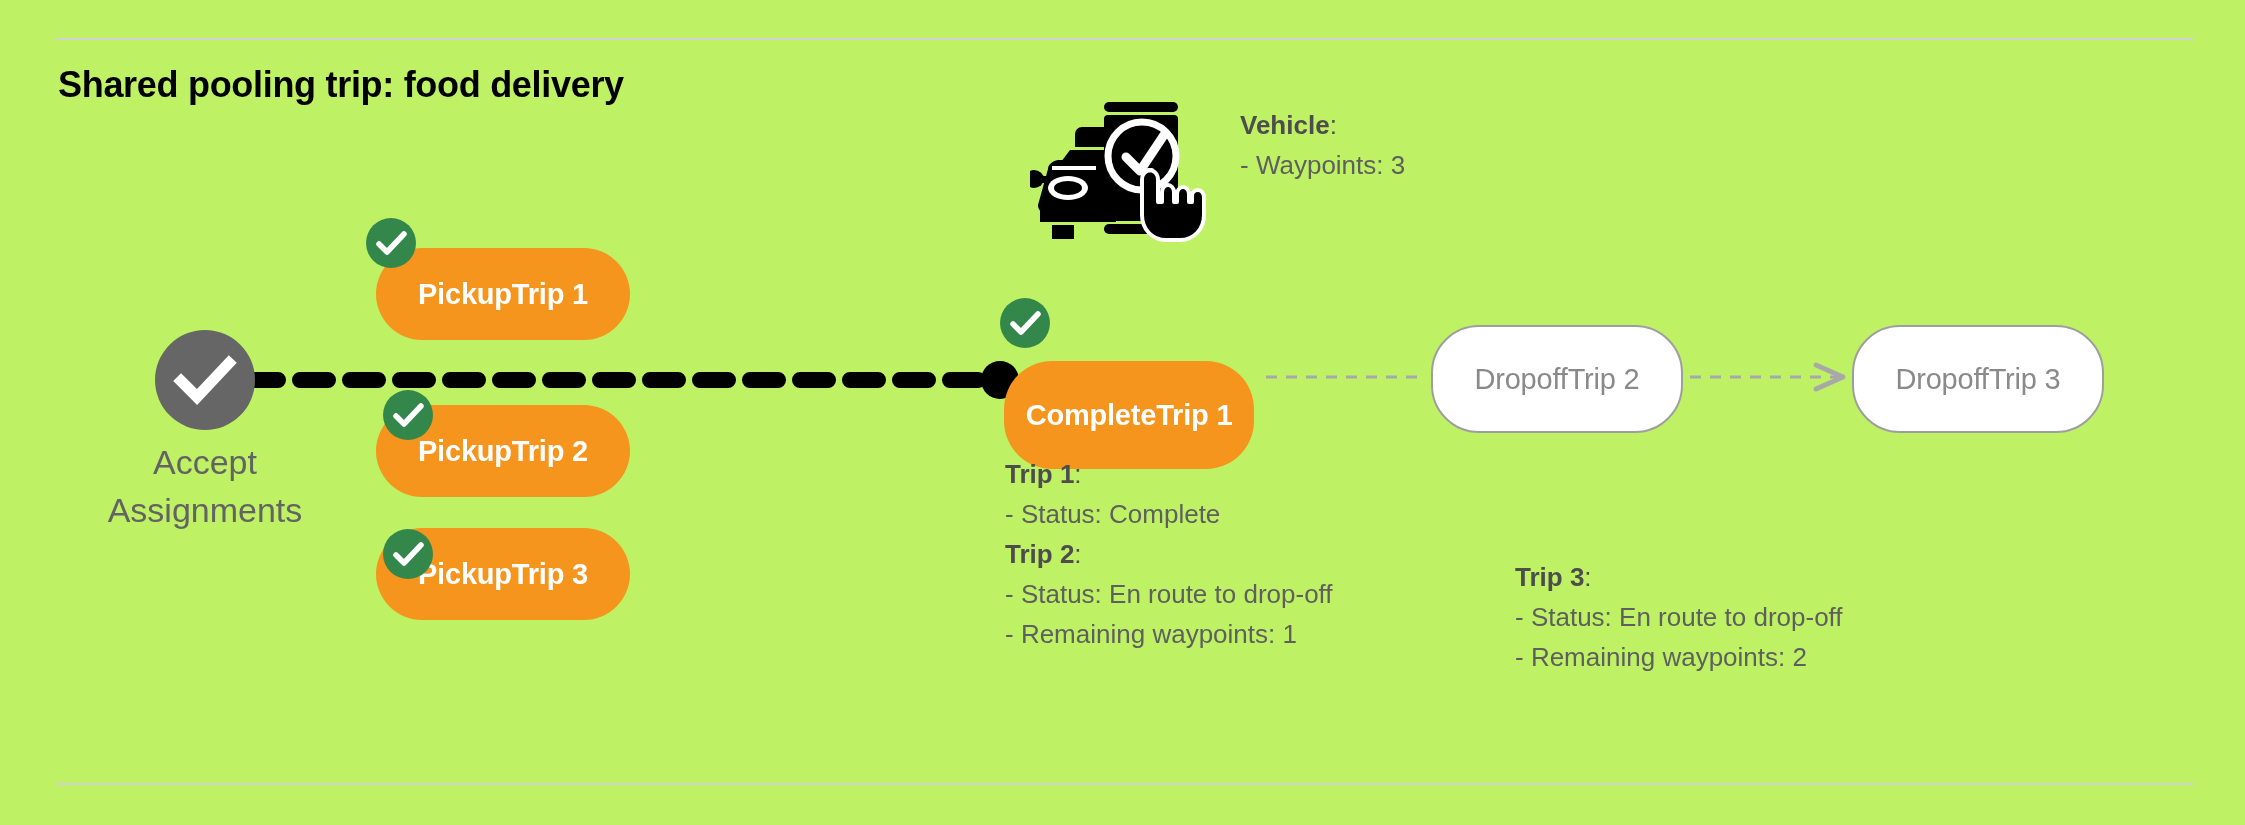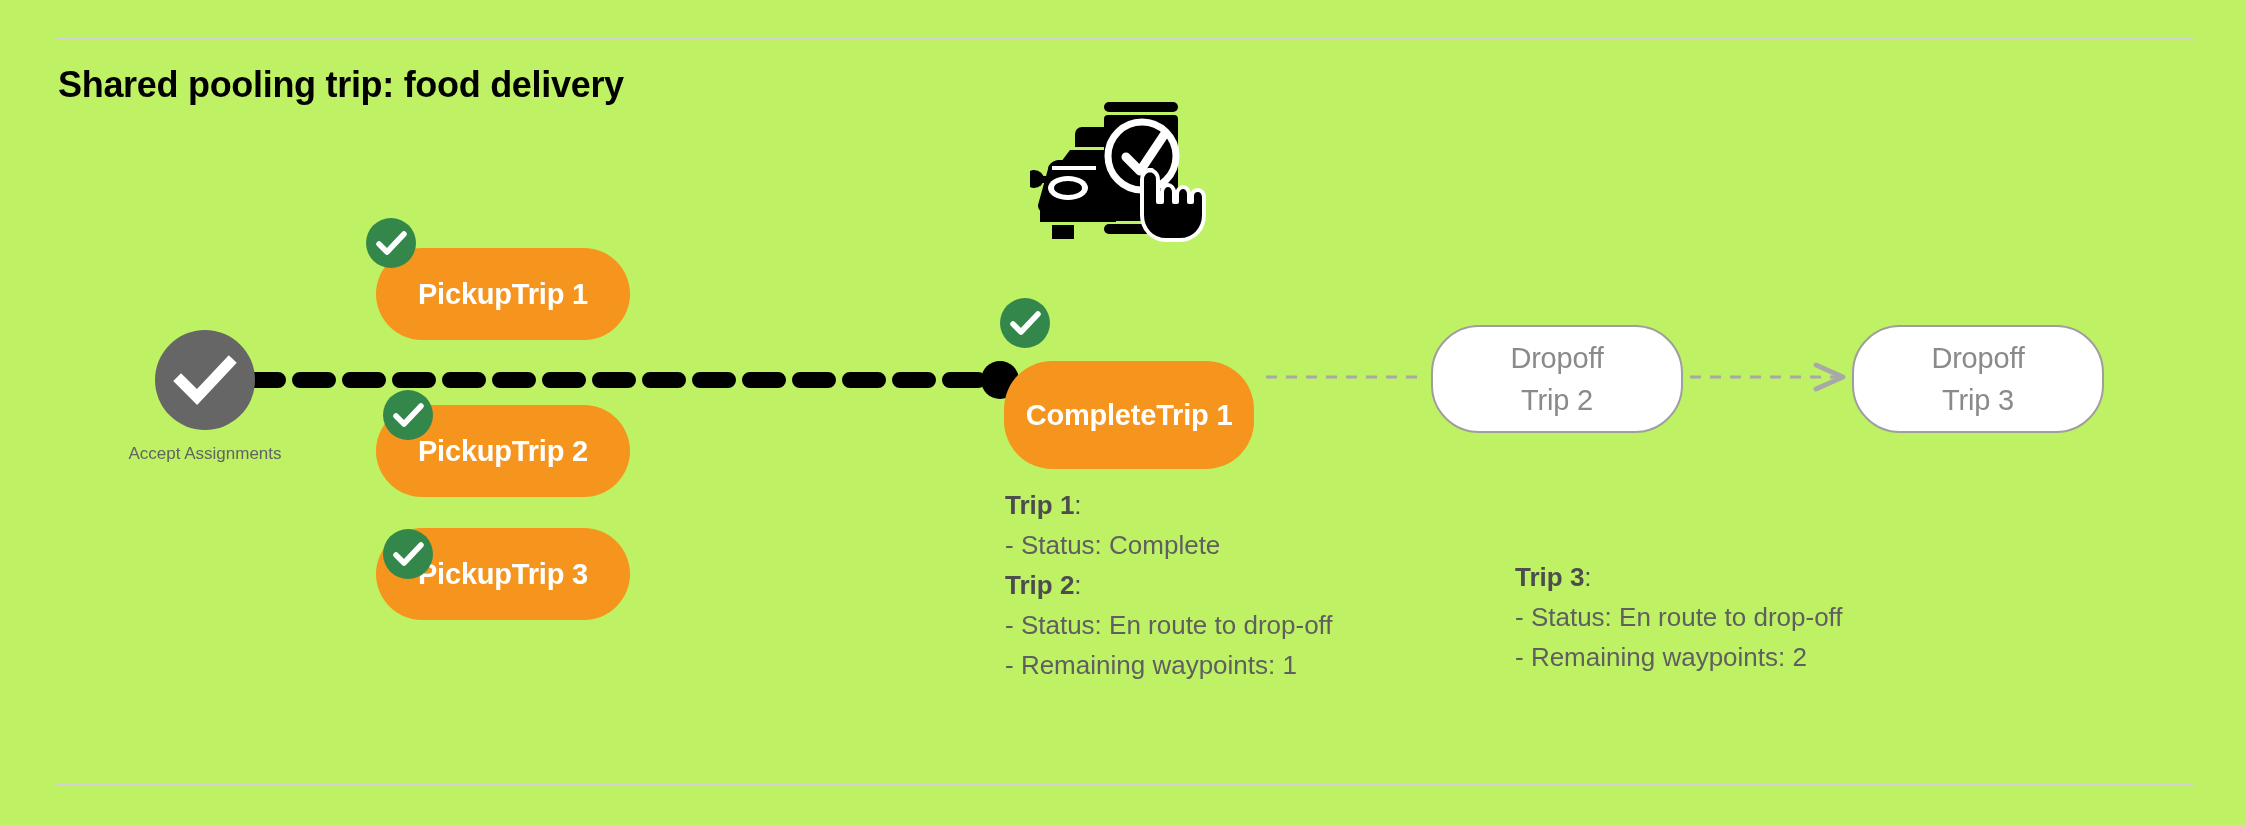--- a/index.html
+++ b/index.html
@@ -68,22 +68,22 @@
     border-radius: 50%;
     background: #666666;
   }
   .accept-circle svg { position: absolute; left: 0; top: 0; }
   .accept-label {
     position: absolute;
     left: -62px;
     top: 108px;
     width: 224px;
     text-align: center;
-    font-size: 17px;
-    line-height: 32px;
+    font-size: 34px;
+    line-height: 48px;
     color: #636363;
   }
 
   
   .pill {
     position: absolute;
     border-radius: 48px;
     background: #F5951E;
     color: #ffffff;
     font-size: 29px;
@@ -117,21 +117,21 @@
   .pill-outline {
     position: absolute;
     border: 2px solid #9e9e9e;
     border-radius: 48px;
     background: #ffffff;
     color: #8a8a8a;
     font-size: 29px;
     line-height: 42px;
     text-align: center;
     display: flex;
-    flex-direction: column;
+    flex-direction: row;
     align-items: center;
     justify-content: center;
     letter-spacing: -0.2px;
   }
   .pill-drop2 { left: 1431px; top: 325px; width: 248px; height: 104px; }
   .pill-drop3 { left: 1852px; top: 325px; width: 248px; height: 104px; }
 
   
   .vehicle-icon {
     position: absolute;
@@ -146,21 +146,21 @@
     position: absolute;
     font-size: 26px;
     line-height: 40px;
     color: #5f5f5f;
     white-space: nowrap;
   }
   .info .hdr { font-weight: bold; color: #4d4d4d; }
   .info .hdr .colon { font-weight: normal; }
 
   .info-vehicle { left: 1240px; top: 105px; }
-  .info-trip12  { left: 1005px; top: 485px; }
+  .info-trip12  { left: 1005px; top: 454px; }
   .info-trip3   { left: 1515px; top: 557px; }
 </style>
 </head>
 <body>
 
 <div id="canvas">
 
   <div class="rule top"></div>
   <div class="rule bottom"></div>
 
@@ -271,20 +271,24 @@
         <circle cx="112" cy="68" r="34" fill="none" stroke="#ffffff" stroke-width="7"></circle>
         <path d="M96 69 L110 83 L134 47" fill="none" stroke="#ffffff" stroke-width="9" stroke-linecap="round" stroke-linejoin="round"></path>
 
         <path d="M118 82 c6 0 10 4 10 10 v22 h4 v-10 c0 -4 3 -7 6 -7 c3 0 6 3 6 7 v10 h3 v-8
                  c0 -4 3 -7 6 -7 c3 0 6 3 6 7 v8 h3 v-6 c0 -4 3 -6 6 -6 c3 0 6 3 6 7
                  v18 c0 14 -10 25 -24 25 h-14 c-14 0 -24 -11 -24 -25 v-35 c0 -6 4 -10 10 -10 z" fill="#000000" stroke="#ffffff" stroke-width="4" stroke-linejoin="round"></path>
       </g>
     </svg>
   </div>
 
+  <div class="info info-vehicle">
+    <div class="hdr"><span>Vehicle</span><span class="colon">:</span></div>
+    <div>- Waypoints: 3</div>
+  </div>
 
   <div class="info info-trip12">
     <div class="hdr"><span>Trip 1</span><span class="colon">:</span></div>
     <div>- Status:  Complete</div>
     <div class="hdr"><span>Trip 2</span><span class="colon">:</span></div>
     <div>- Status:  En route to drop-off</div>
     <div>- Remaining waypoints: 1</div>
   </div>
 
   <div class="info info-trip3">

